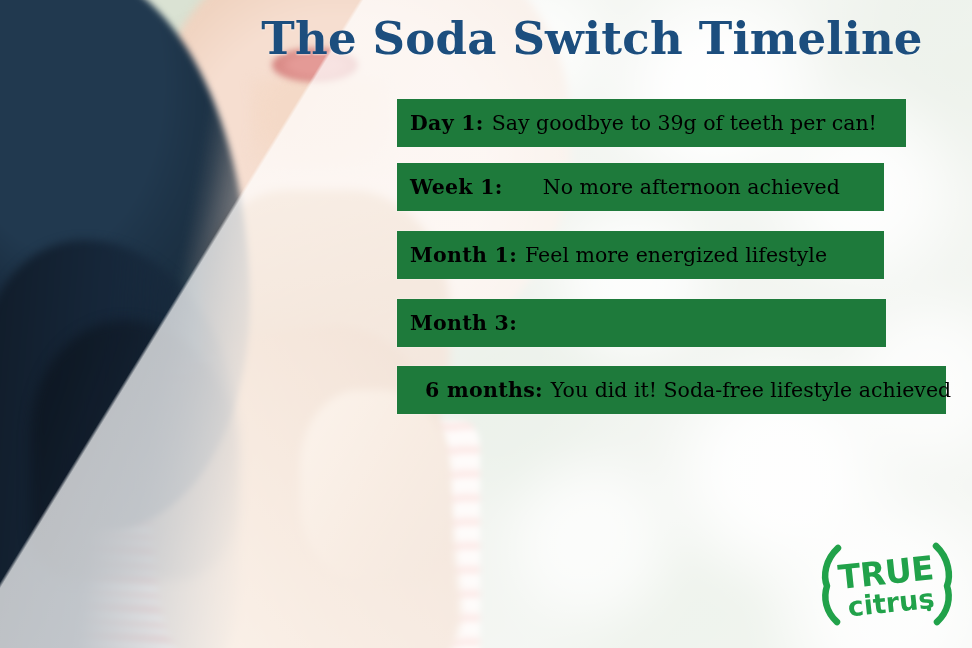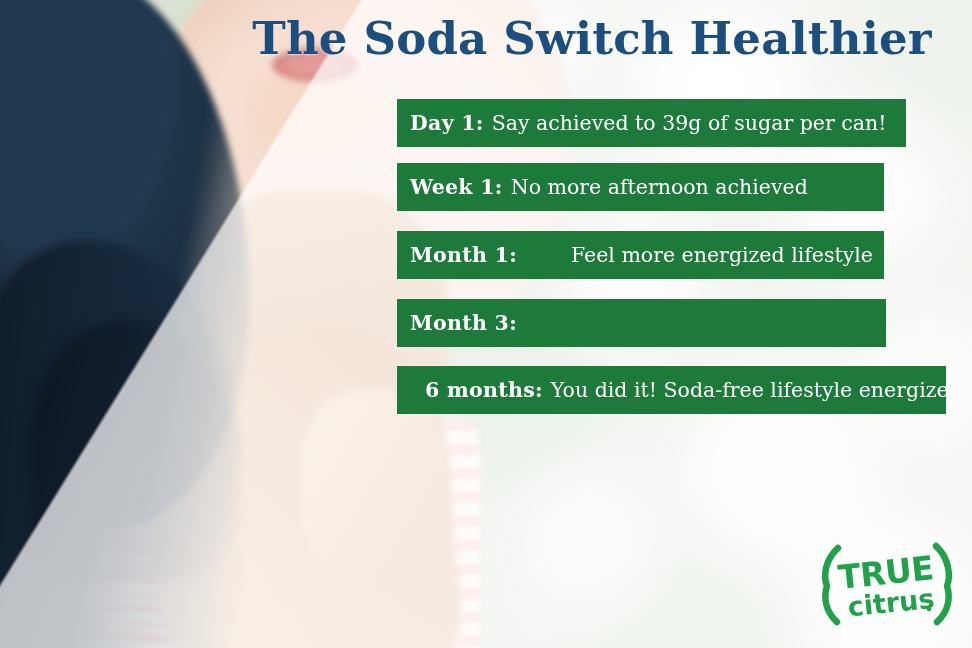--- a/index.html
+++ b/index.html
@@ -185,37 +185,37 @@
   }
 
   .bars{ position:absolute; left:0; top:0; width:972px; height:648px; }
   .bar{
     position:absolute;
     left:397px;
     height:48px;
     background:#1e7a3b;
     display:flex; align-items:center;
     padding:0 11px 0 13px;
-    color:#ffffff;
+    color:#000000;
     font-family:"DejaVu Serif", serif;
     font-size:20.5px;
     line-height:1;
     white-space:nowrap;
     box-shadow:0 0 0 1px rgba(255,255,255,.18);
   }
   .bar .lead{
     font-weight:700;
     margin-right:8px;
     letter-spacing:.3px;
   }
   .bar .rest{ font-weight:400; }
 
   .bar.r0{ top:99px;  width:509px; }
-  .bar.r1{ top:163px; width:487px; }
-  .bar.r2{ top:231px; width:487px;justify-content:space-between; }
+  .bar.r1{ top:163px; width:487px;gap:32px; }
+  .bar.r2{ top:231px; width:487px; }
   .bar.r3{ top:299px; width:489px;gap:48px; }
   .bar.r4{ top:366px; width:549px;padding-left:28px; }
 
   
   .logo{
     position:absolute; left:812px; top:536px;
     width:150px; height:96px;
   }
   .logo svg{ display:block; width:150px; height:96px; }
 </style>
@@ -238,46 +238,46 @@
     <div class="shirt"></div>
     <div class="arm"></div>
     <div class="hand"></div>
     <div class="hair"></div>
     <div class="hair2"></div>
     <div class="hairStrand"></div>
   </div>
 
   <div class="diagonal"></div>
 
-  <div class="title">The Soda Switch Healthier</div>
+  <div class="title">The Soda Switch Timeline</div>
 
   <div class="bars">
 
     <div class="bar r0">
       <span class="lead">Day 1:</span>
-      <span class="rest">Say achieved to 39g of sugar per can!</span>
+      <span class="rest">Say goodbye to 39g of teeth per can!</span>
     </div>
 
     <div class="bar r1">
       <span class="lead">Week 1:</span>
       <span class="rest">No more afternoon achieved</span>
     </div>
 
     <div class="bar r2">
       <span class="lead">Month 1:</span>
       <span class="rest">Feel more energized lifestyle</span>
     </div>
 
     <div class="bar r3">
       <span class="lead">Month 3:</span>
     </div>
 
     <div class="bar r4">
       <span class="lead">6 months:</span>
-      <span class="rest">You did it! Soda-free lifestyle energized</span>
+      <span class="rest">You did it! Soda-free lifestyle achieved</span>
     </div>
   </div>
 
   <div class="logo">
     <svg viewBox="0 0 150 96" xmlns="http://www.w3.org/2000/svg" aria-hidden="true">
       <g>
         <path d="M26 12 C13 24, 11 40, 15 50 C11 62, 14 76, 25 86" fill="none" stroke="#21a24a" stroke-width="6.5" stroke-linecap="round" stroke-linejoin="round"></path>
       </g>
       <g>
         <path d="M124 10 C137 22, 139 40, 135 50 C139 62, 136 76, 125 86" fill="none" stroke="#21a24a" stroke-width="6.5" stroke-linecap="round" stroke-linejoin="round"></path>

